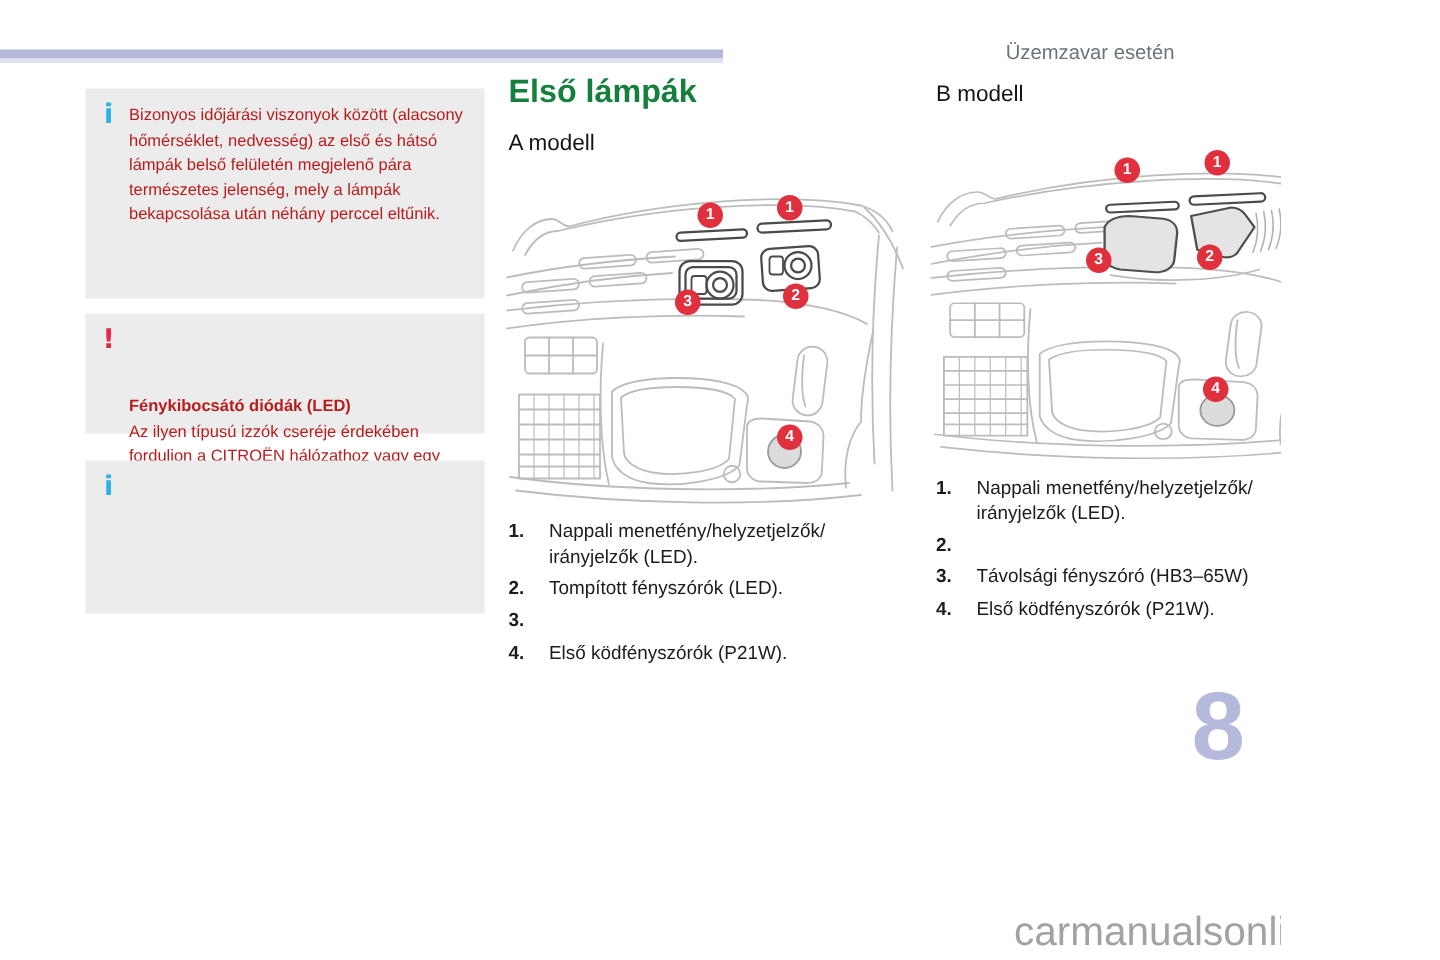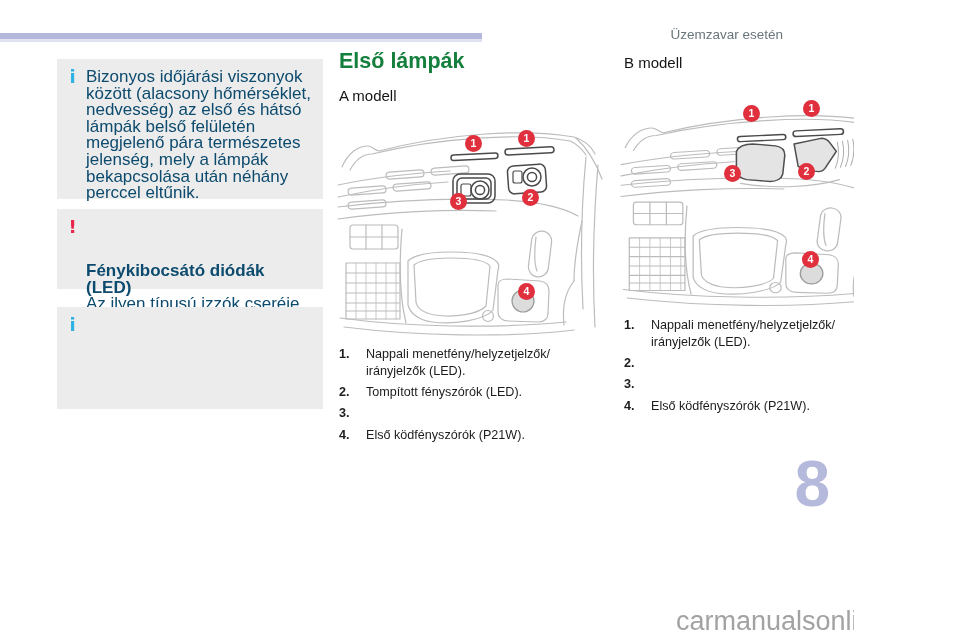--- a/index.html
+++ b/index.html
@@ -12,21 +12,21 @@
 
   .header-title{position:absolute;top:27px;right:71px;font-size:13.5px;color:#69767b;}
 
   
   .note-box{position:absolute;left:57px;width:266px;background:#ececec;box-sizing:border-box;
             padding:10px 12px 10px 9px;display:flex;gap:7px;}
   .note-icon{flex:0 0 13px;font-weight:bold;font-size:18px;line-height:16px;text-align:center;
              font-family:"DejaVu Sans", sans-serif;}
   .note-icon.info{color:#2eb2e6;}
   .note-icon.warn{color:#e8274b;}
-  .note-body{font-size:17px;line-height:16.6px;color:#0c4a6e;}
+  .note-body{font-size:11px;line-height:16.6px;color:#b91c1c;}
   .note-title{font-weight:bold;margin-top:44px;}
   #note1{top:59px;height:140px;}
   #note2{top:209px;height:80px;}
   #note3{top:307px;height:102px;}
 
   
   .h1{position:absolute;left:339px;top:49px;font-size:21.5px;font-weight:bold;color:#15803d;}
   .h2{position:absolute;font-size:15px;font-weight:normal;color:#141414;}
   #h2a{left:339px;top:87px;}
   #h2b{left:624px;top:54px;}
@@ -201,20 +201,21 @@
   <div class="lamp-list" id="listB">
     <div class="lamp-item">
       <span class="lamp-num">1.</span>
       <span class="lamp-text">Nappali menetfény/helyzetjelzők/ irányjelzők (LED).</span>
     </div>
     <div class="lamp-item">
       <span class="lamp-num">2.</span>
     </div>
     <div class="lamp-item">
       <span class="lamp-num">3.</span>
+      <span class="lamp-text">Távolsági fényszóró (HB3–65W)</span>
     </div>
     <div class="lamp-item">
       <span class="lamp-num">4.</span>
       <span class="lamp-text">Első ködfényszórók (P21W).</span>
     </div>
   </div>
 
   <div class="chapter-num">8</div>
   <div class="page-num">207</div>
   <div class="watermark">carmanualsonline.info</div>

